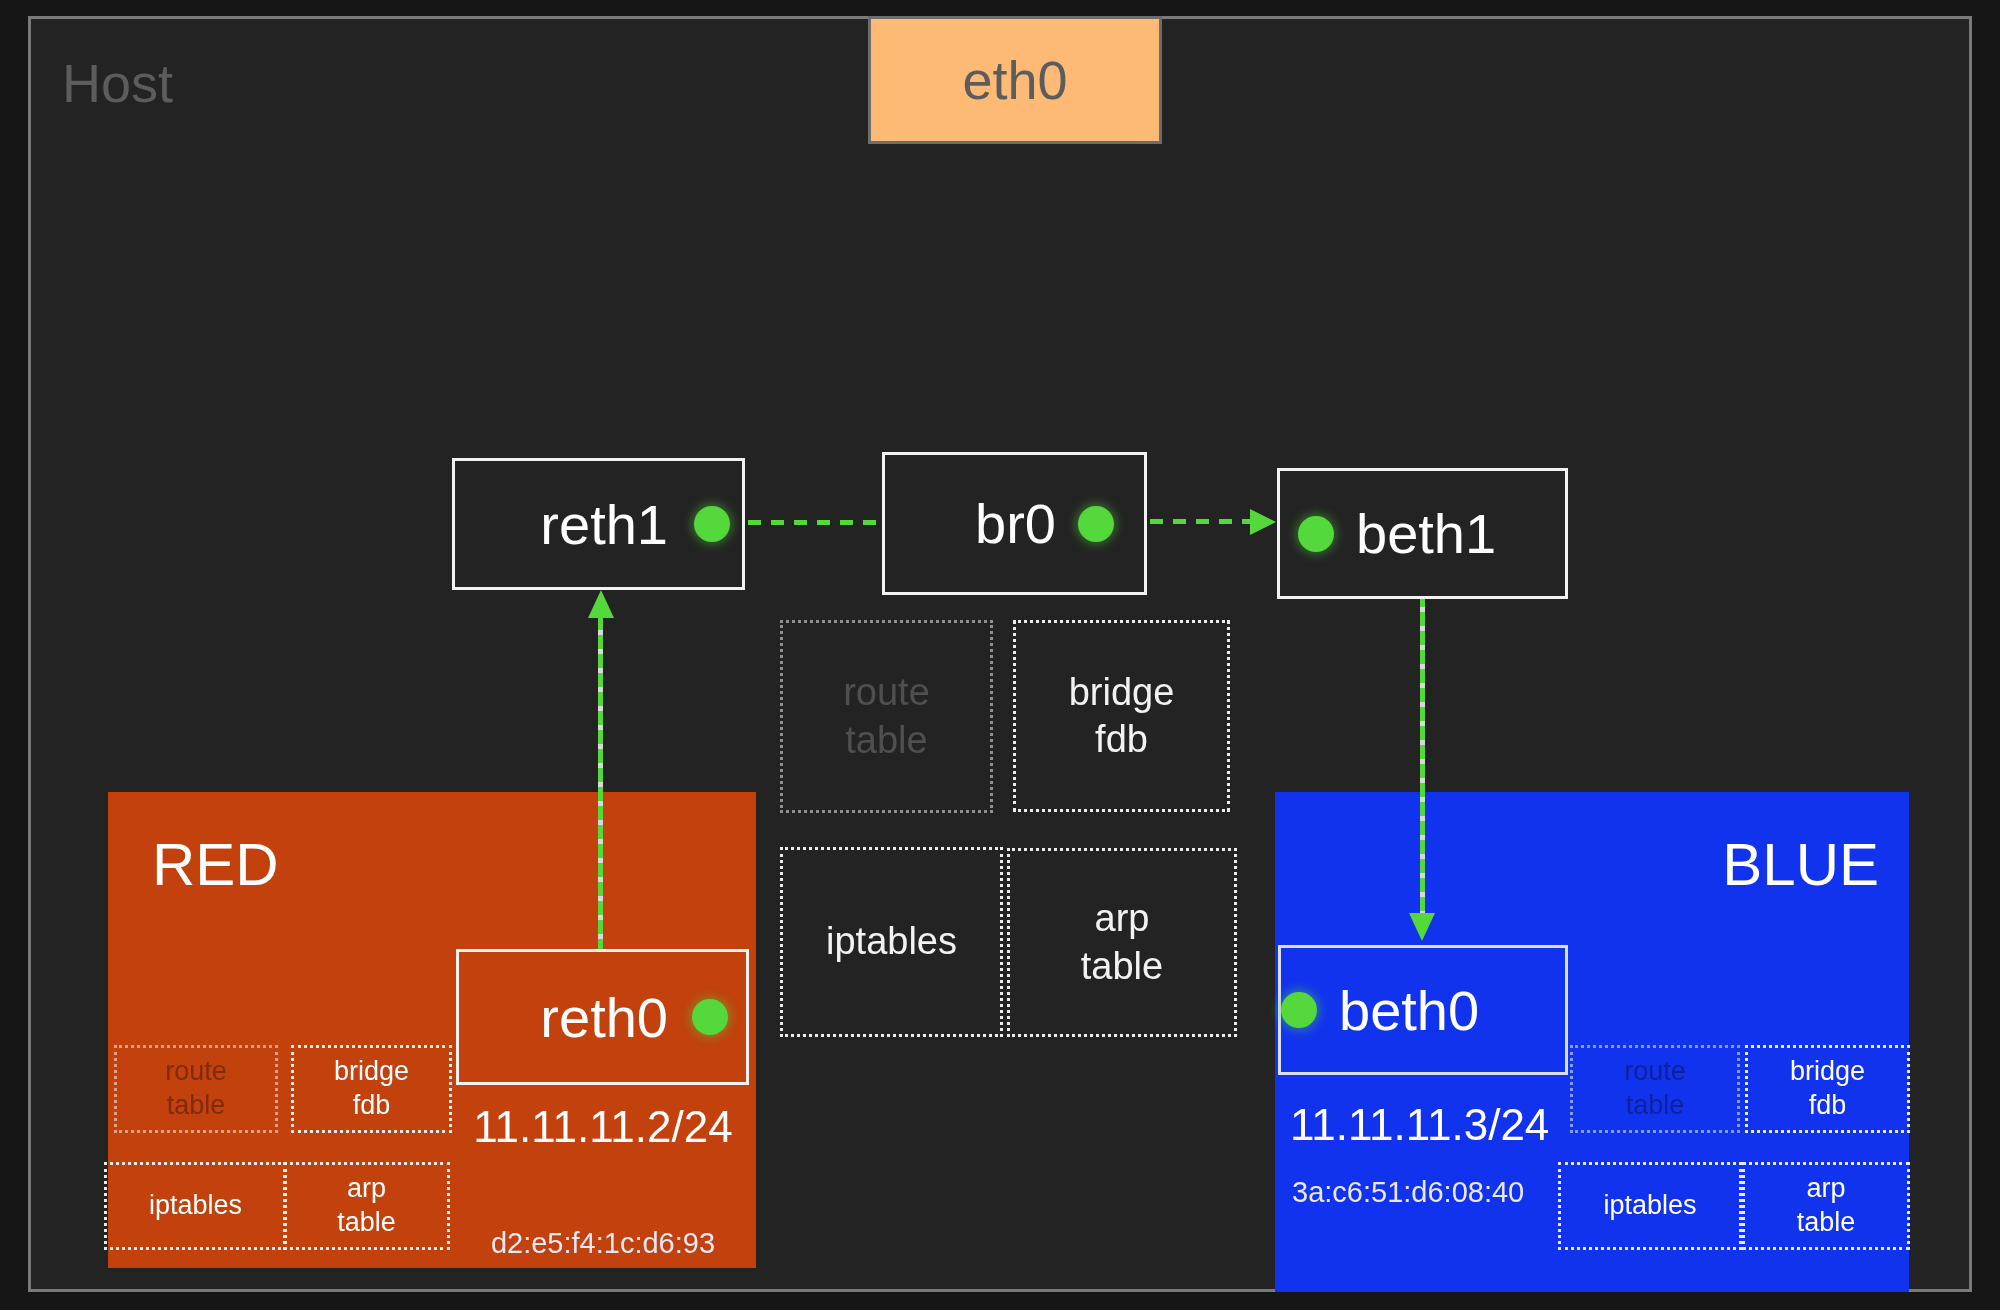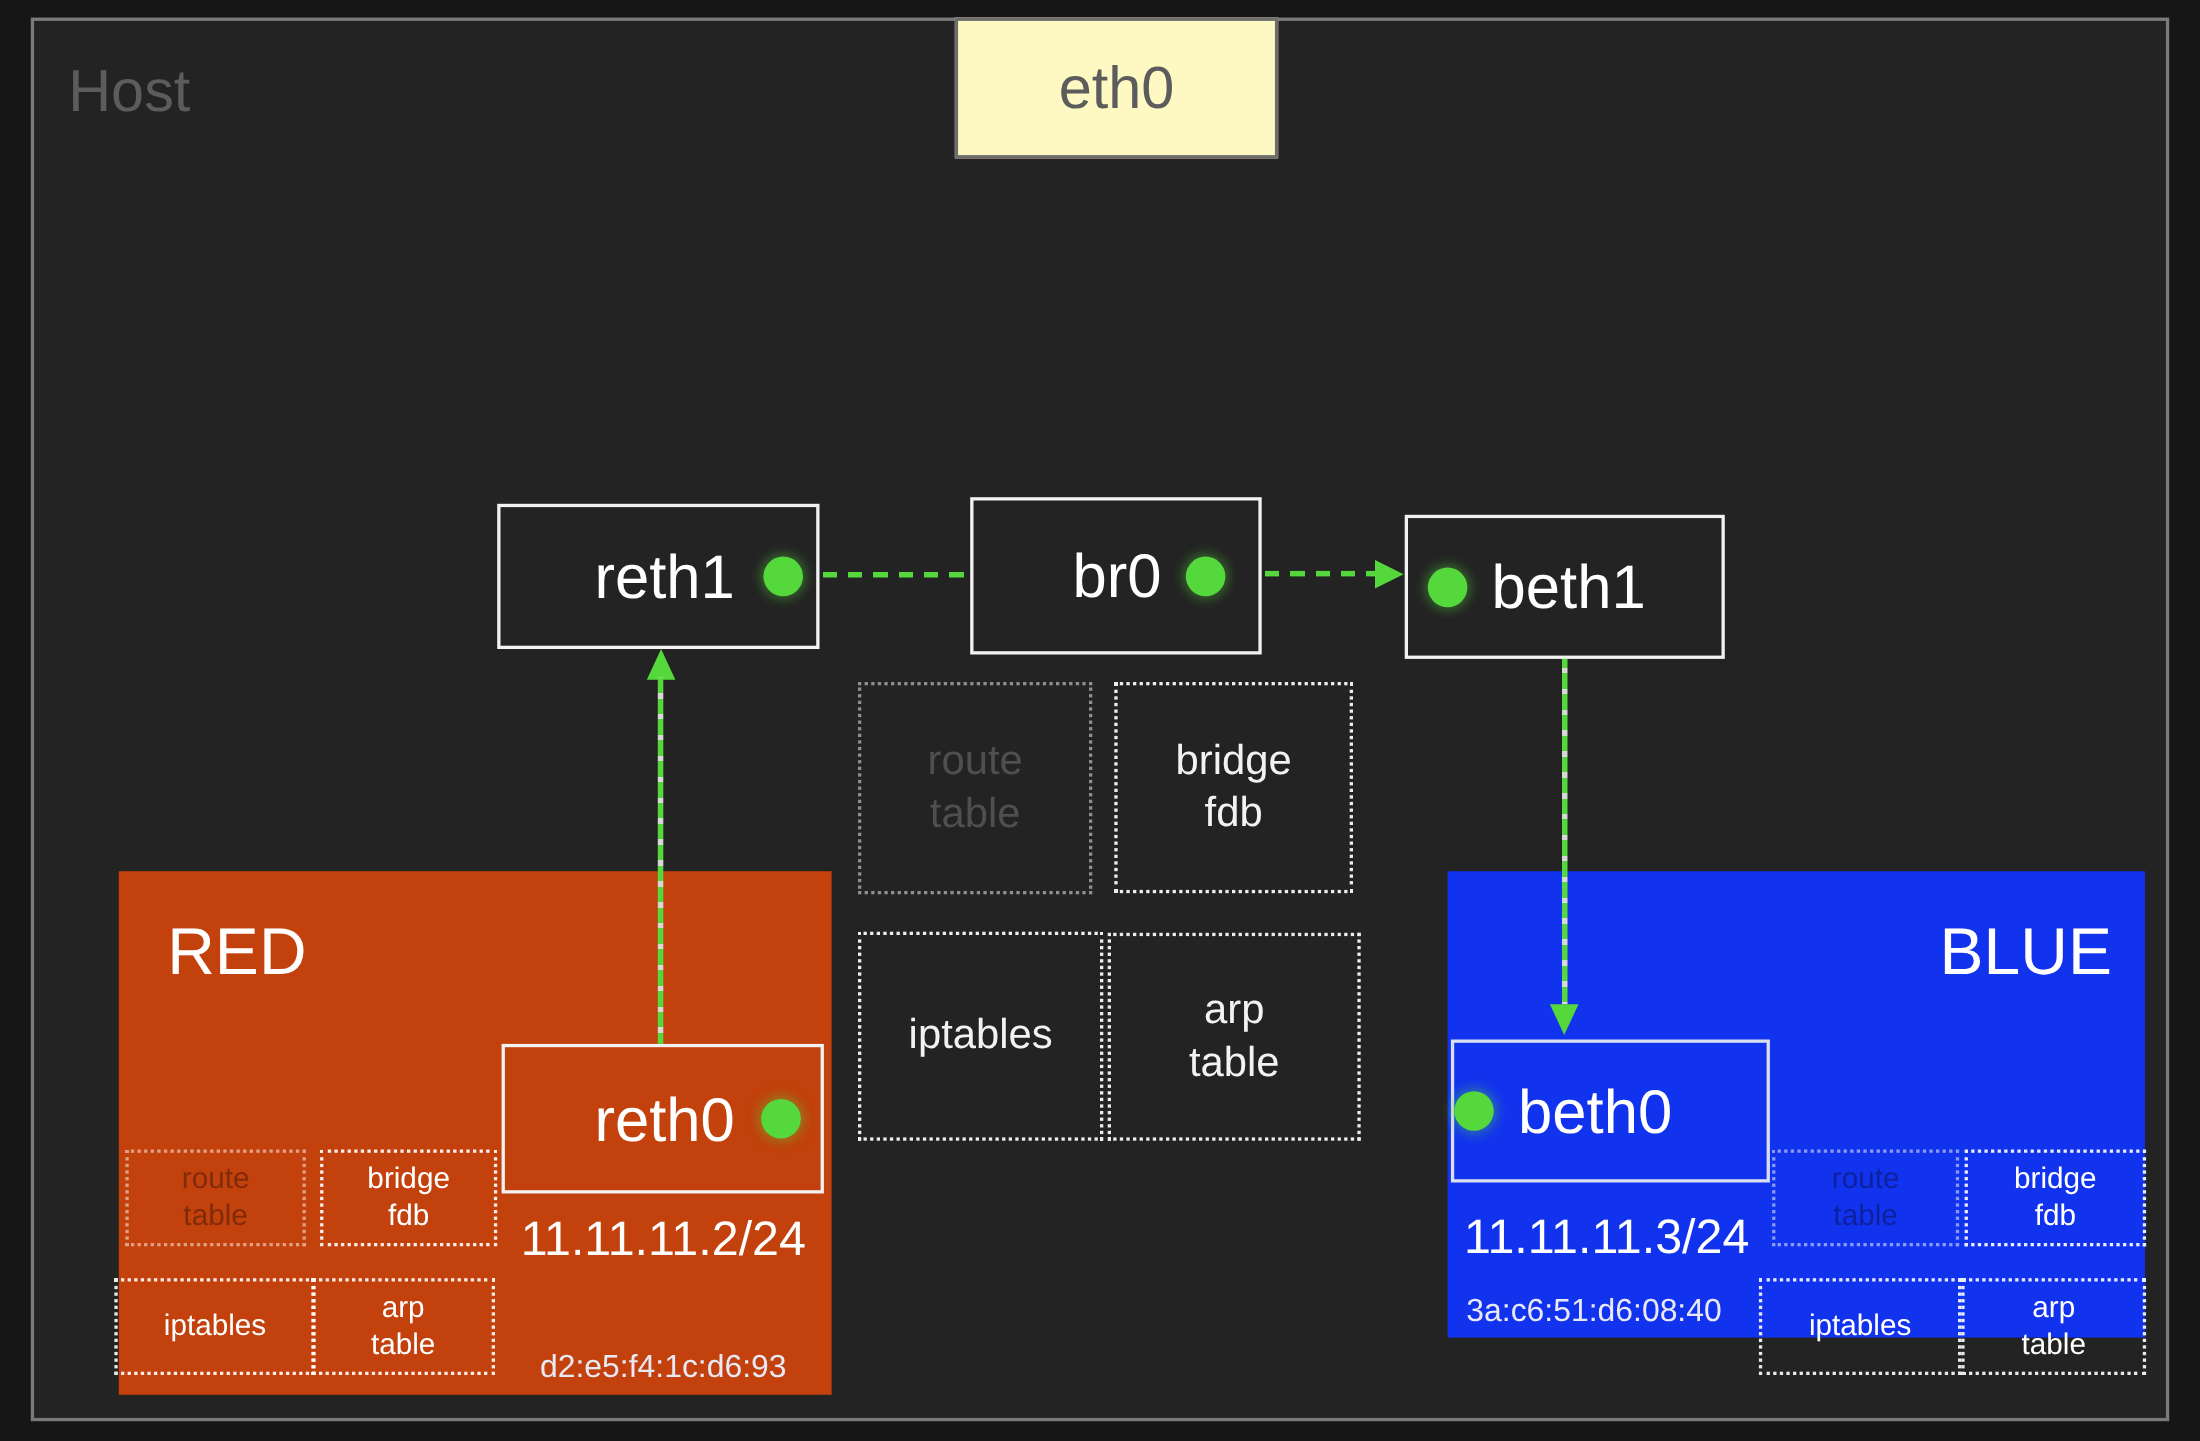--- a/index.html
+++ b/index.html
@@ -5,21 +5,21 @@
   html,body{margin:0;padding:0;background:#161616;}
   .page{position:relative;width:2000px;height:1310px;background:#161616;overflow:hidden;
         font-family:"Liberation Sans", sans-serif;}
   .abs{position:absolute;box-sizing:border-box;}
 
   
   .host{left:28px;top:16px;width:1944px;height:1276px;background:#232323;border:3px solid #7a7a7a;}
   .host-label{left:62px;top:52px;font-size:54px;color:#5c5c5c;}
 
   
-  .eth0-box{left:868px;top:16px;width:294px;height:128px;background:#fef9c3;border:3px solid #6d6d6d;
+  .eth0-box{left:868px;top:16px;width:294px;height:128px;background:#fdba74;border:3px solid #6d6d6d;
             display:flex;align-items:center;justify-content:center;color:#5c5c5c;font-size:54px;z-index:5;}
 
   
   .node{background:#232323;border:3px solid #f2f2f2;color:#ffffff;font-size:56px;
         display:flex;align-items:center;z-index:4;}
   .node .dot{width:36px;height:36px;border-radius:50%;background:var(--green);
              box-shadow:0 0 10px 3px rgba(85,216,60,.38);flex:0 0 auto;}
   .node-reth1{left:452px;top:458px;width:293px;height:132px;justify-content:flex-end;padding-right:12px;gap:26px;}
   .node-br0  {left:882px;top:452px;width:265px;height:143px;justify-content:flex-end;padding-right:30px;gap:22px;}
   .node-beth1{left:1277px;top:468px;width:291px;height:131px;justify-content:flex-start;padding-left:18px;gap:22px;}
@@ -43,21 +43,21 @@
   .tbox.mini.faded{color:rgba(0,0,0,.34);border-color:rgba(255,255,255,.5);}
 
   .t-route-host {left:780px; top:620px; width:213px;height:193px;}
   .t-bridge-host{left:1013px;top:620px; width:217px;height:192px;}
   .t-ipt-host   {left:780px; top:847px; width:223px;height:190px;}
   .t-arp-host   {left:1007px;top:848px; width:230px;height:189px;}
 
   
   .ns{z-index:2;color:#fff;}
   .ns-red {left:108px; top:792px;width:648px;height:476px;}
-  .ns-blue{left:1275px;top:792px;width:634px;height:424px;margin-left:41px;}
+  .ns-blue{left:1275px;top:792px;width:634px;height:500px;}
   .ns-label{font-size:60px;color:#ffffff;}
   .ns-red .ns-label{left:44px;top:38px;}
   .ns-blue .ns-label{right:30px;top:38px;}
 
   .node-reth0{left:348px;top:157px;width:293px;height:136px;background:inherit;border:3px solid #f2f2f2;
               justify-content:flex-end;padding-right:18px;gap:24px;z-index:4;}
   .node-beth0{left:3px;top:153px;width:290px;height:130px;background:inherit;border:3px solid #d9def2;
               justify-content:flex-start;padding-left:0;gap:22px;z-index:4;}
 
   .ip-text{font-size:44px;color:#ffffff;}

